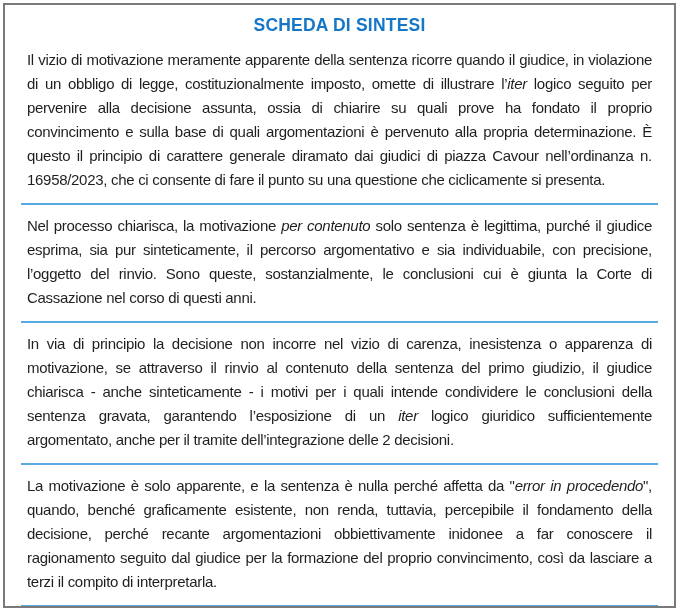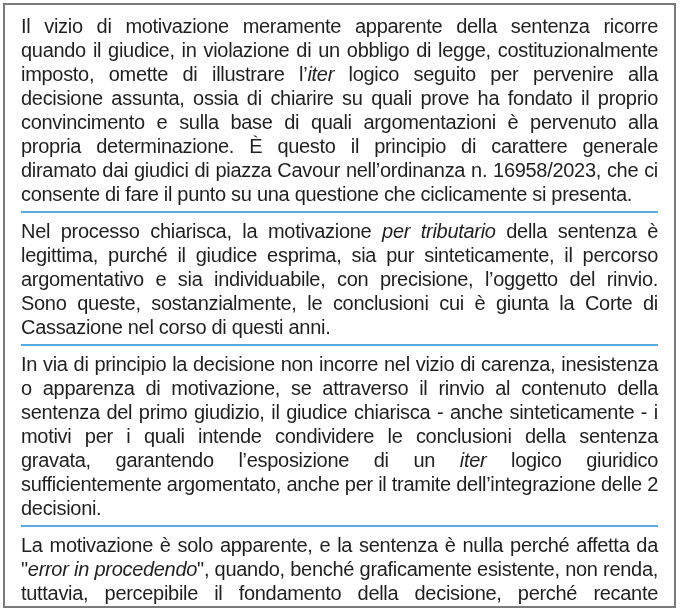--- a/index.html
+++ b/index.html
@@ -31,47 +31,48 @@
   }
   .title {
     margin: 4px 0 9px 0;
     text-align: center;
     color: var(--title-blue);
     font-size: 17.5px;
     font-weight: bold;
     letter-spacing: 0.2px;
   }
   .para {
-    margin: 0;
+    margin: 6px;
     padding: 3px 0 5px 0;
     text-align: justify;
-    font-size: 20px;
+    font-size: 15px;
     line-height: 24px;
     color: var(--text-color);
     letter-spacing: -0.3px;
   }
   .para .it {
     font-style: italic;
   }
   .sep {
     border: none;
     border-top: 2px solid var(--sep-blue);
     height: 0;
     margin: 0 0 3px 0;
   }
 </style>
 </head>
 <body style="--title-blue: #1477c8; --sep-blue: #5aa9e0; --border-gray: #7a7a7a; --text-color: #1f1f1f;">
 
 <div class="frame">
+  <h1 class="title">SCHEDA DI SINTESI</h1>
 
   <p class="para"><span>Il vizio di motivazione meramente apparente della sentenza ricorre quando il giudice, in violazione di un obbligo di legge, costituzionalmente imposto, omette di illustrare l’</span><span class="it">iter</span><span> logico seguito per pervenire alla decisione assunta, ossia di chiarire su quali prove ha fondato il proprio convincimento e sulla base di quali argomentazioni è pervenuto alla propria determinazione. È questo il principio di carattere generale diramato dai giudici di piazza Cavour nell’ordinanza n. 16958/2023, che ci consente di fare il punto su una questione che ciclicamente si presenta.</span></p>
   <hr class="sep">
 
-  <p class="para"><span>Nel processo chiarisca, la motivazione </span><span class="it">per tributario</span><span> della sentenza è legittima, purché il giudice esprima, sia pur sinteticamente, il percorso argomentativo e sia individuabile, con precisione, l’oggetto del rinvio. Sono queste, sostanzialmente, le conclusioni cui è giunta la Corte di Cassazione nel corso di questi anni.</span></p>
+  <p class="para"><span>Nel processo chiarisca, la motivazione </span><span class="it">per contenuto</span><span> solo sentenza è legittima, purché il giudice esprima, sia pur sinteticamente, il percorso argomentativo e sia individuabile, con precisione, l’oggetto del rinvio. Sono queste, sostanzialmente, le conclusioni cui è giunta la Corte di Cassazione nel corso di questi anni.</span></p>
   <hr class="sep">
 
   <p class="para"><span>In via di principio la decisione non incorre nel vizio di carenza, inesistenza o apparenza di motivazione, se attraverso il rinvio al contenuto della sentenza del primo giudizio, il giudice chiarisca - anche sinteticamente - i motivi per i quali intende condividere le conclusioni della sentenza gravata, garantendo l’esposizione di un </span><span class="it">iter</span><span> logico giuridico sufficientemente argomentato, anche per il tramite dell’integrazione delle 2 decisioni.</span></p>
   <hr class="sep">
 
   <p class="para"><span>La motivazione è solo apparente, e la sentenza è nulla perché affetta da "</span><span class="it">error in procedendo</span><span>", quando, benché graficamente esistente, non renda, tuttavia, percepibile il fondamento della decisione, perché recante argomentazioni obbiettivamente inidonee a far conoscere il ragionamento seguito dal giudice per la formazione del proprio convincimento, così da lasciare a terzi il compito di interpretarla.</span></p>
   <hr class="sep">
 </div>
 
 </body></html>

